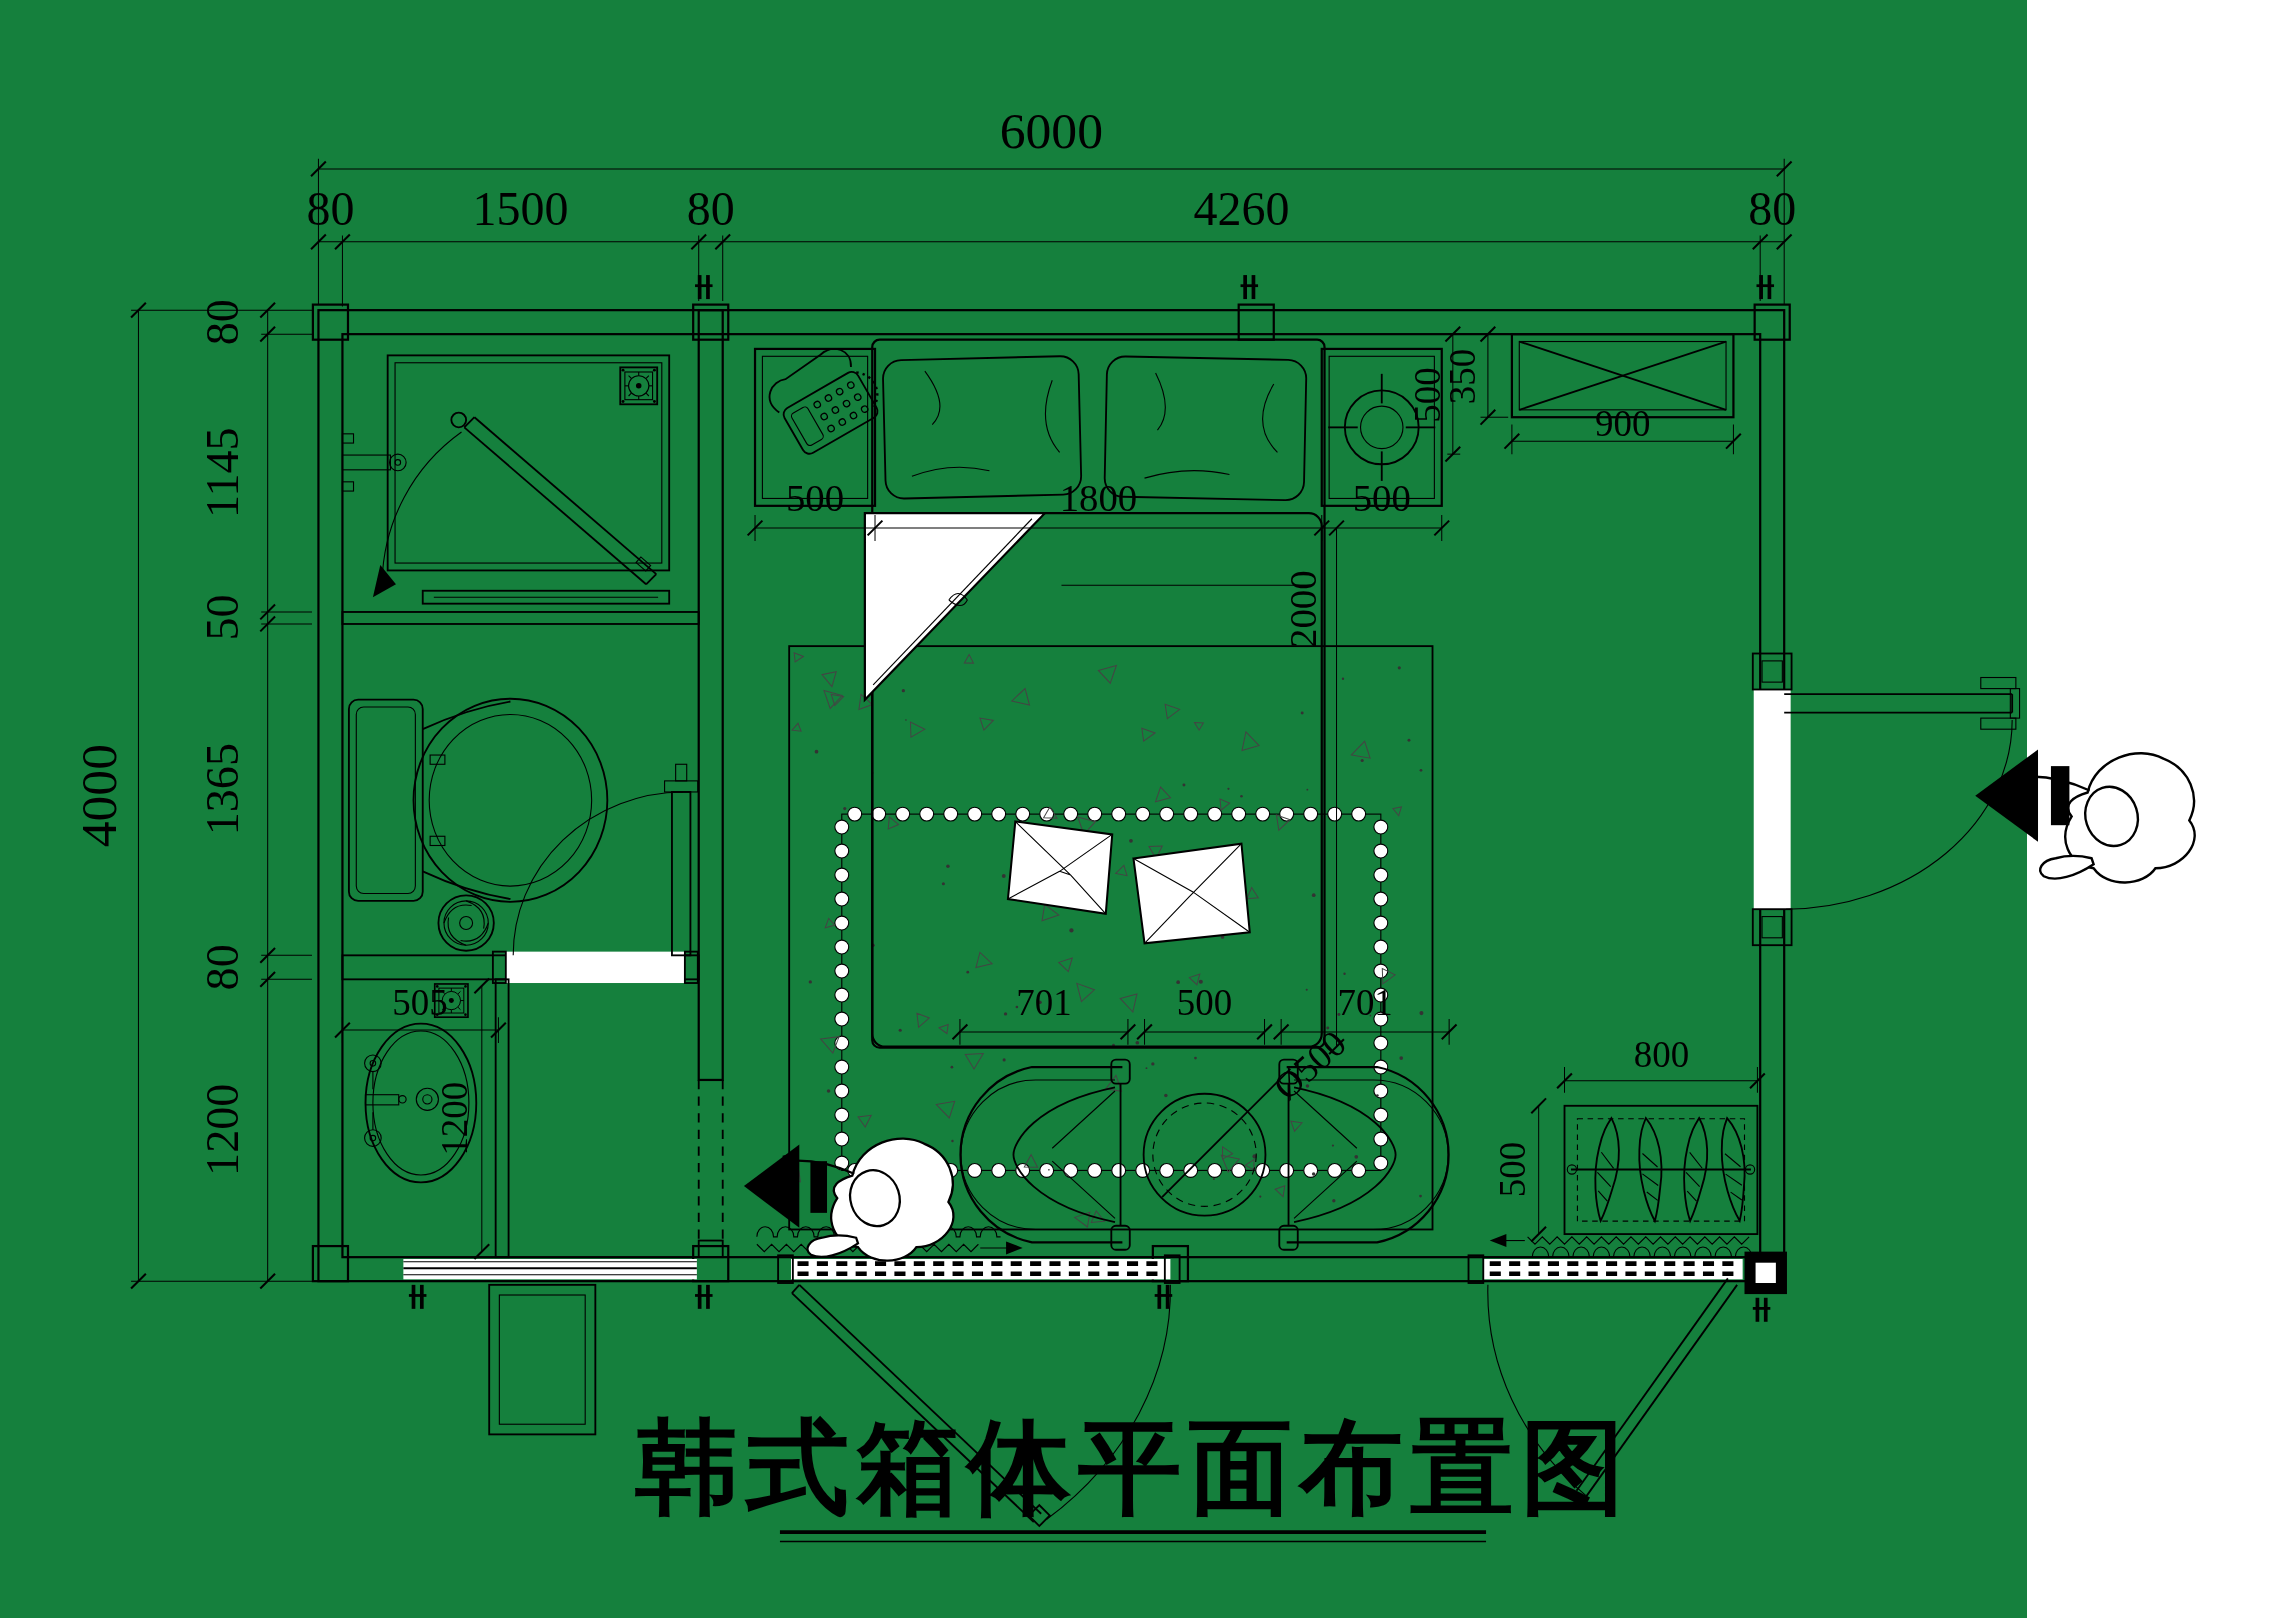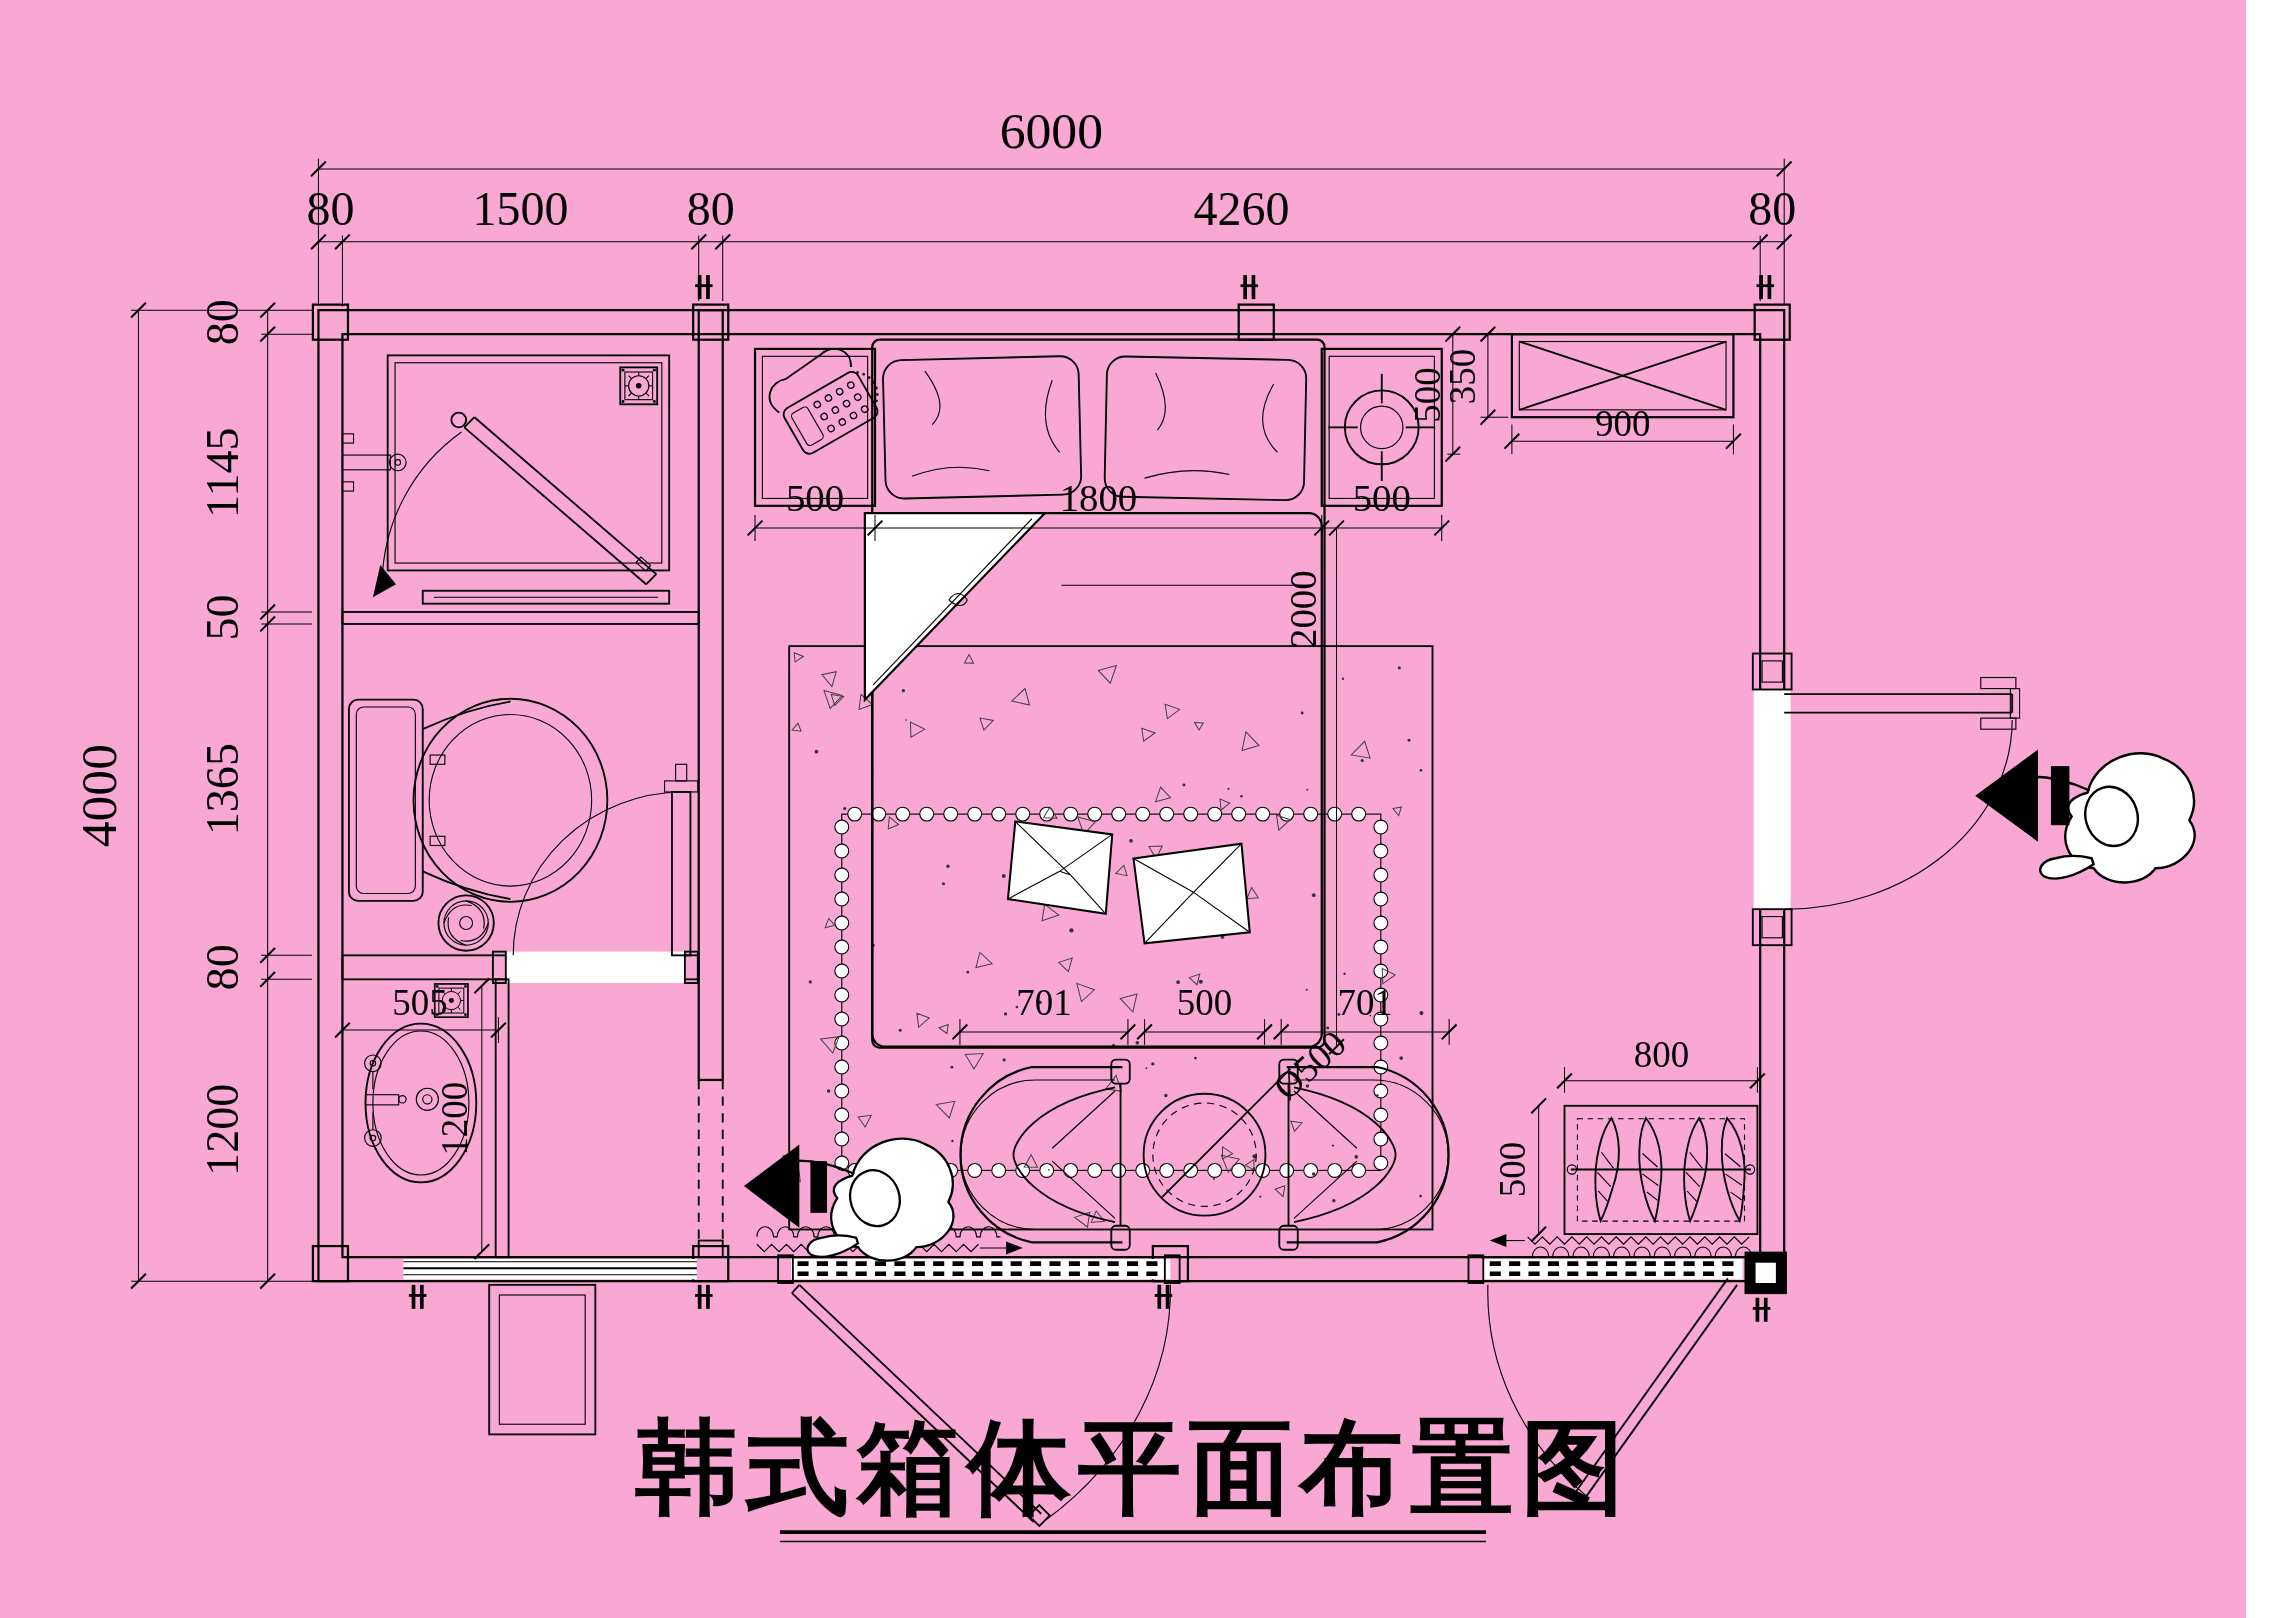--- a/index.html
+++ b/index.html
@@ -1,16 +1,16 @@
 <!DOCTYPE html>
 <html style="font-size:14.8px"><head>
 <meta charset="utf-8">
 <style>
   html,body{margin:0;padding:0;background:#ffffff;}
-  .page{width:2246px;height:1619px;background:#f9a8d4;position:relative;font-family:"Liberation Serif",serif;}
+  .page{width:2027px;height:1619px;background:#15803d;position:relative;font-family:"Liberation Serif",serif;}
   svg{display:block}
   .ln{fill:none;stroke:#000;stroke-width:2.4;}
   .ln2{fill:none;stroke:#000;stroke-width:2;}
   .tn{fill:none;stroke:#000;stroke-width:1.2;}
   .dm{fill:none;stroke:#000;stroke-width:1.1;}
   .wh{fill:#fff;stroke:none;}
   .blk{fill:#000;stroke:none;}
   text.dim{font-family:"Liberation Serif",serif;fill:#000;}
   text.title{font-family:"Liberation Sans",sans-serif;font-weight:bold;fill:#000;letter-spacing:8px;}
 </style>

